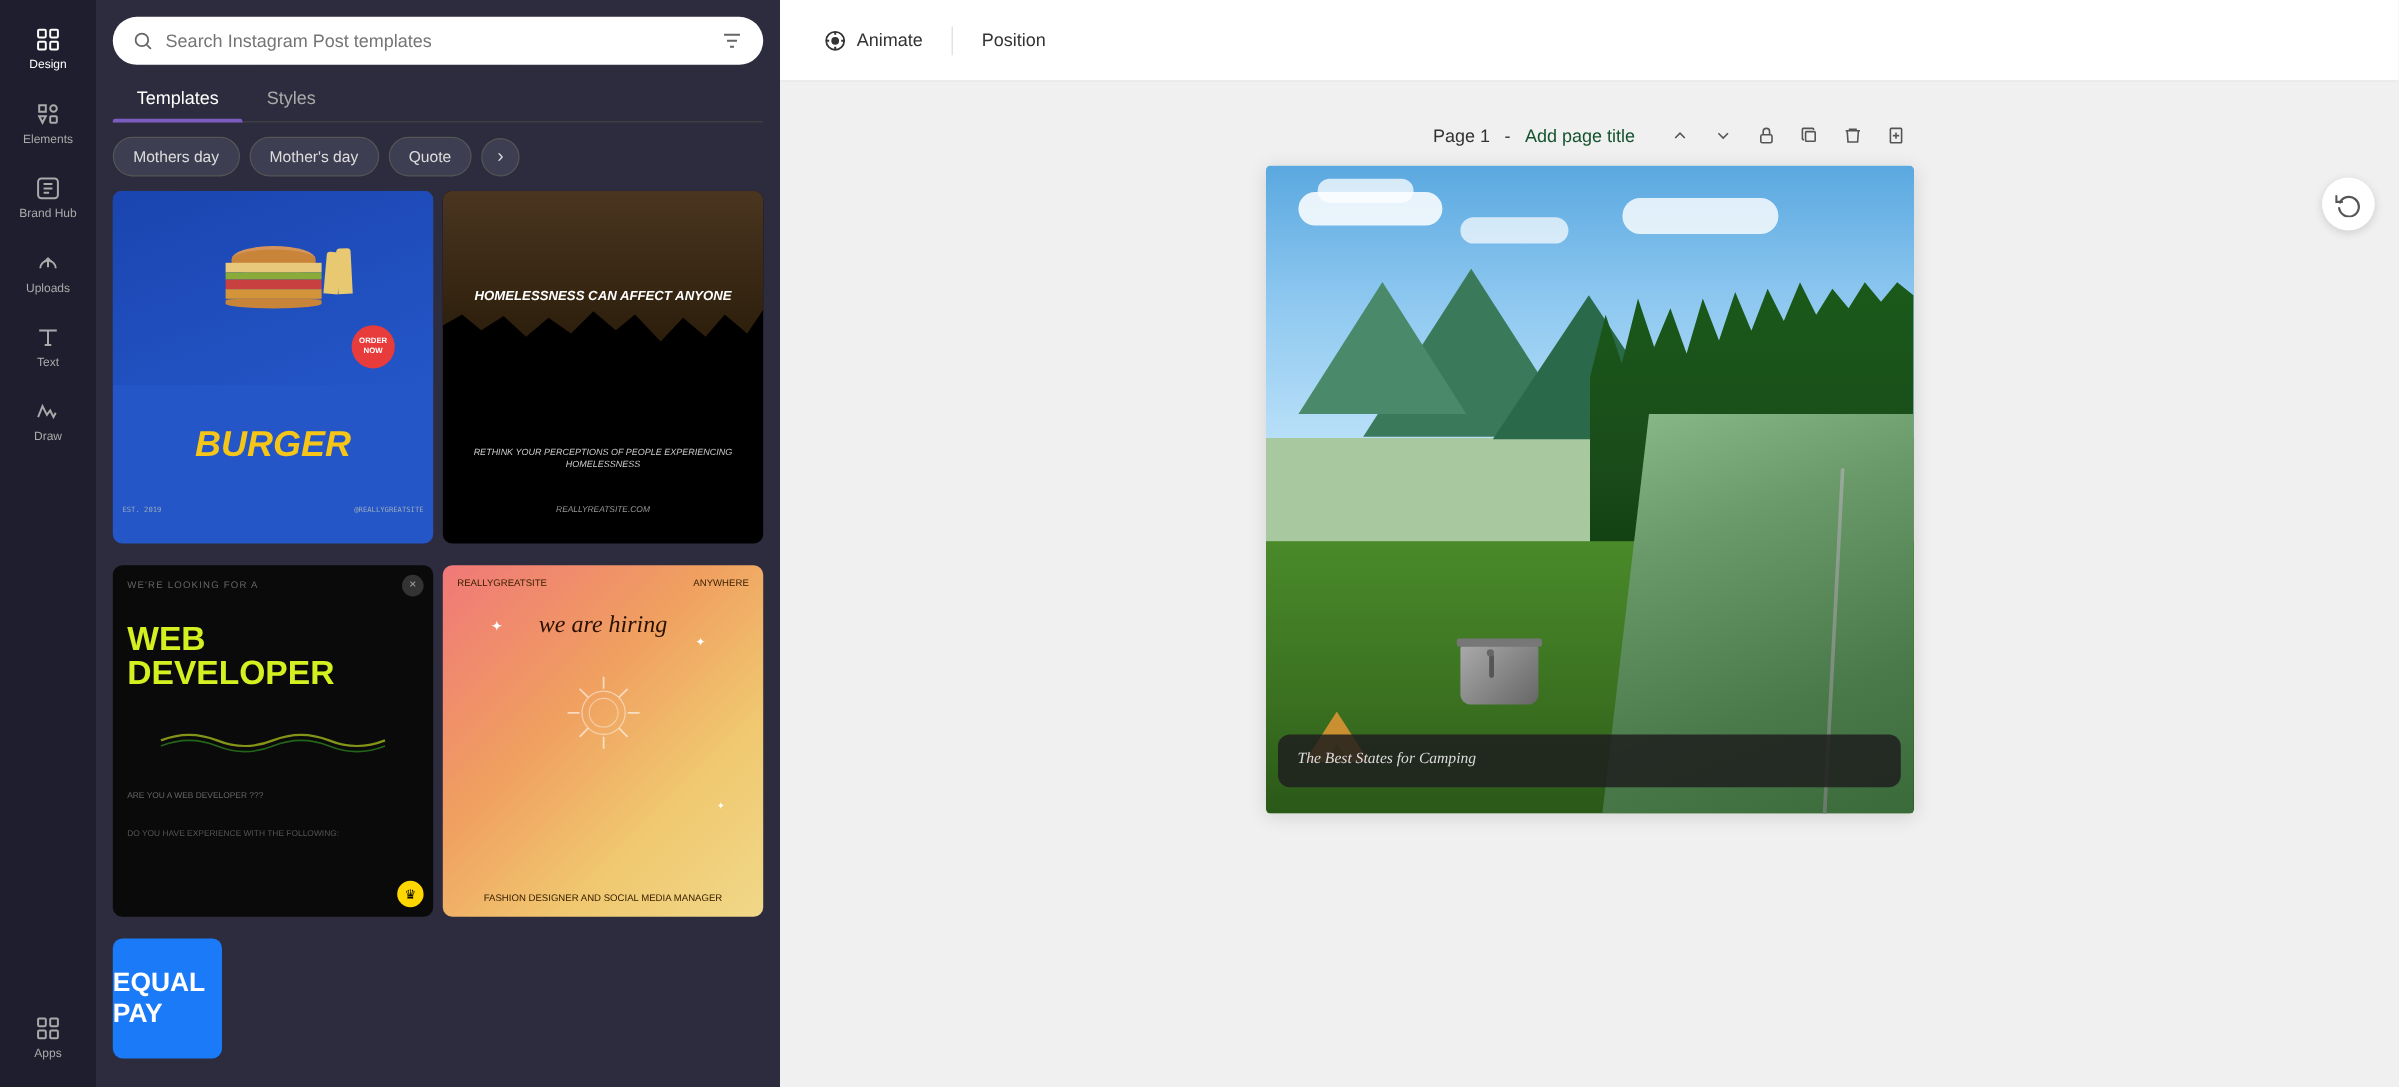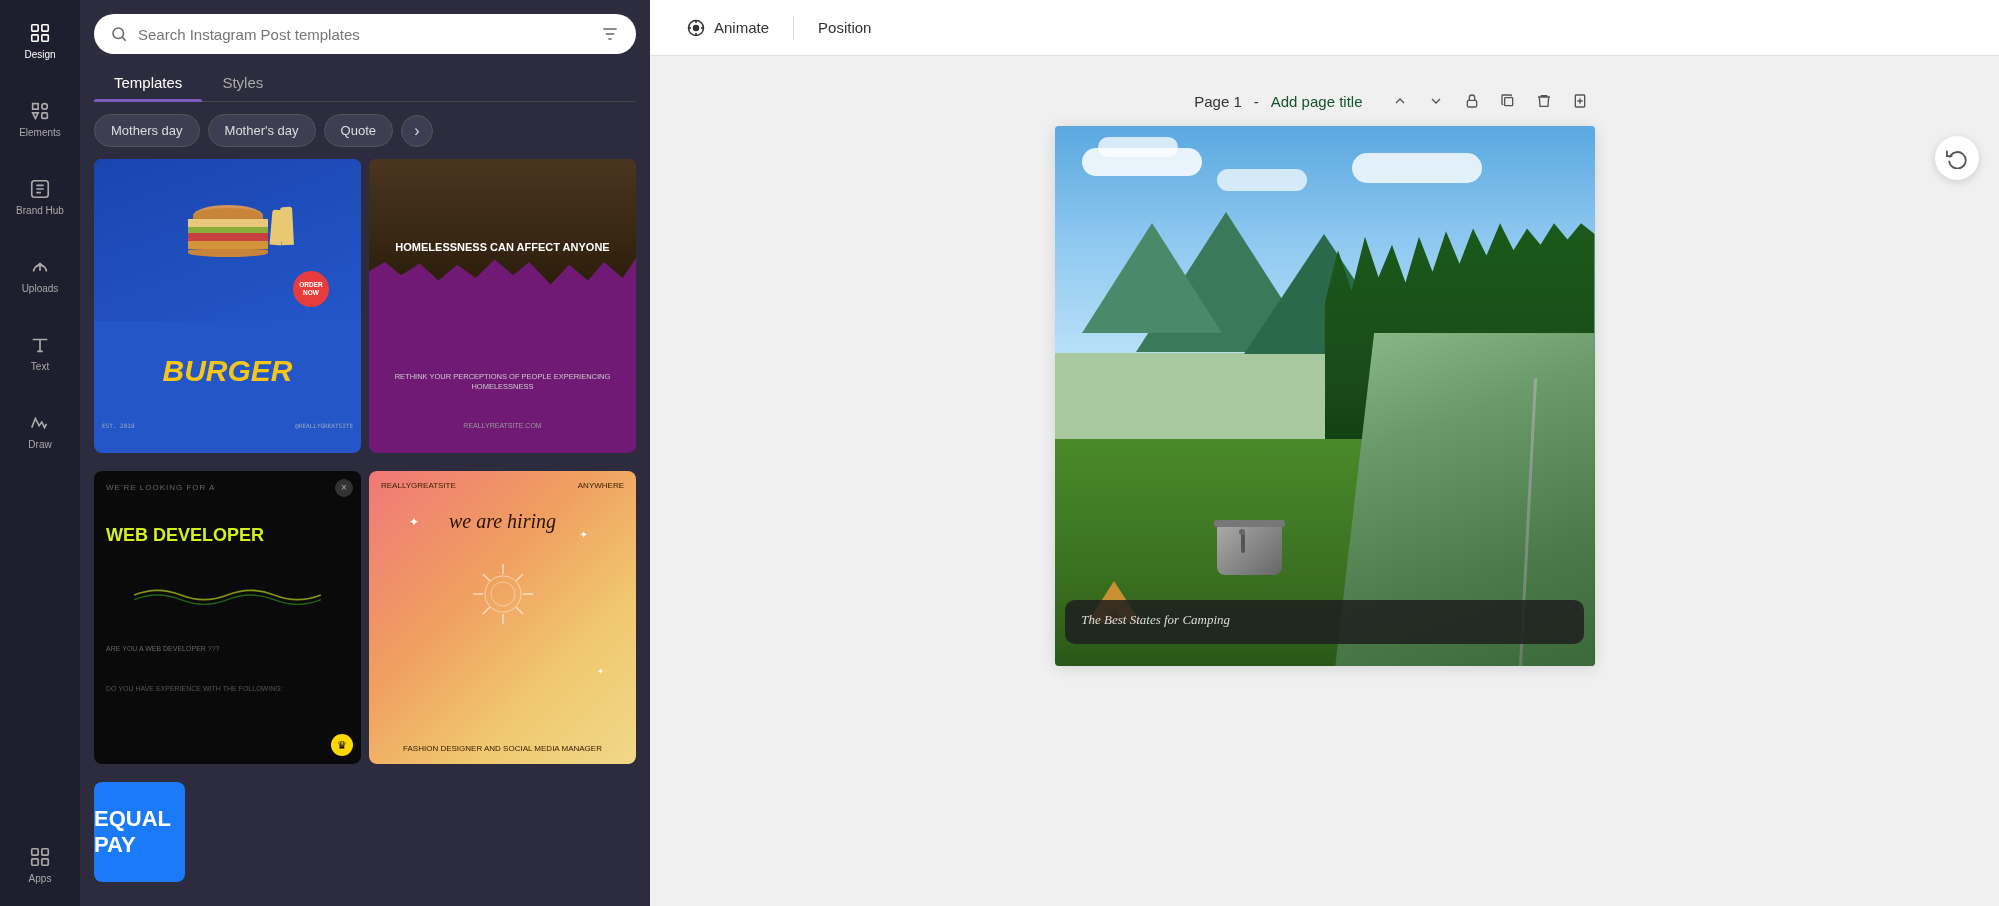--- a/index.html
+++ b/index.html
@@ -6,21 +6,21 @@
     body { font-family: -apple-system, BlinkMacSystemFont, 'Segoe UI', sans-serif; display: flex; height: 906px; width: 1999px; overflow: hidden; background: #f0f0f0; }
 
     
     .sidebar {
       width: 80px;
       background: #1e1e2e;
       display: flex;
       flex-direction: column;
       align-items: flex-end;
       padding: 10px 0;
-      gap: 16px;
+      gap: 0;
       flex-shrink: 0;
       z-index: 10;
     }
     .sidebar-item {
       display: flex;
       flex-direction: column;
       align-items: center;
       justify-content: center;
       width: 80px;
       padding: 12px 4px;
@@ -153,21 +153,21 @@
     .main-area {
       flex: 1;
       display: flex;
       flex-direction: column;
       background: #f0f0f0;
       overflow: hidden;
     }
 
     
     .top-toolbar {
-      height: 56px;
+      height: 68px;
       background: #fff;
       display: flex;
       align-items: center;
       padding: 0 20px;
       gap: 0;
       border-bottom: 1px solid #e0e0e0;
       flex-shrink: 0;
     }
     .toolbar-btn {
       display: flex;
@@ -410,21 +410,21 @@
       <div style="position:absolute;top:38%;right:12%;width:36px;height:36px;background:#e83b3b;border-radius:50%;display:flex;align-items:center;justify-content:center;font-size:6.5px;color:#fff;font-weight:bold;text-align:center;line-height:1.1;padding:3px;">ORDER NOW</div>
       <div style="position:absolute;bottom:22%;left:0;right:0;text-align:center;">
         <span style="font-size:30px;font-weight:900;color:#f5c518;text-transform:uppercase;font-style:italic;font-family:'Arial Black',sans-serif;">BURGER</span>
       </div>
       <div style="position:absolute;bottom:8%;left:0;right:0;display:flex;justify-content:space-between;padding:0 8px;">
         <span style="font-size:6px;color:#9ab;font-family:monospace;">EST. 2019</span>
         <span style="font-size:6px;color:#9ab;font-family:monospace;">@REALLYGREATSITE</span>
       </div>
     </div>
 
-    <div class="template-card" style="background:#701a75;display:flex;flex-direction:column;overflow:hidden;position:relative;">
+    <div class="template-card" style="background:#000000;display:flex;flex-direction:column;overflow:hidden;position:relative;font-style:italic;">
 
       <div style="position:absolute;inset:0;overflow:hidden;opacity:0.3;">
         <div style="font-size:8px;color:#fff;font-weight:bold;white-space:nowrap;line-height:1.6;padding:4px;">
           HOMELESSNESS CAN AFFECT ANYONE HOMELESSNESS CAN AFFECT ANYONE HOMELESSNESS CAN AFFECT ANYONE HOMELESSNESS CAN AFFECT ANYONE HOMELESSNESS CAN AFFECT ANYONE HOMELESSNESS CAN AFFECT ANYONE HOMELESSNESS CAN AFFECT ANYONE HOMELESSNESS CAN AFFECT ANYONE HOMELESSNESS CAN AFFECT ANYONE HOMELESSNESS CAN AFFECT ANYONE HOMELESSNESS CAN AFFECT ANYONE HOMELESSNESS CAN AFFECT ANYONE HOMELESSNESS CAN AFFECT ANYONE HOMELESSNESS CAN AFFECT ANYONE HOMELESSNESS CAN AFFECT ANYONE HOMELESSNESS CAN AFFECT ANYONE HOMELESSNESS CAN AFFECT ANYONE HOMELESSNESS CAN AFFECT ANYONE HOMELESSNESS CAN AFFECT ANYONE HOMELESSNESS CAN AFFECT ANYONE HOMELESSNESS CAN AFFECT ANYONE HOMELESSNESS CAN AFFECT ANYONE HOMELESSNESS CAN AFFECT ANYONE HOMELESSNESS CAN AFFECT ANYONE HOMELESSNESS CAN AFFECT ANYONE HOMELESSNESS CAN AFFECT ANYONE HOMELESSNESS CAN AFFECT ANYONE HOMELESSNESS CAN AFFECT ANYONE HOMELESSNESS CAN AFFECT ANYONE HOMELESSNESS CAN AFFECT ANYONE
         </div>
       </div>
 
       <div style="position:absolute;top:0;left:0;right:0;height:45%;background:linear-gradient(to bottom,#4a3520,#2a1d0a);clip-path:polygon(0 0,100% 0,100% 75%,95% 90%,88% 78%,82% 92%,75% 80%,68% 95%,60% 78%,54% 88%,47% 76%,40% 90%,33% 80%,26% 92%,19% 79%,12% 88%,6% 78%,0 85%);"></div>
 
       <div style="position:absolute;top:25%;left:0;right:0;padding:8px;text-align:center;">
@@ -434,21 +434,21 @@
         <div style="font-size:7.5px;color:#ccc;line-height:1.3;">RETHINK YOUR PERCEPTIONS OF PEOPLE EXPERIENCING HOMELESSNESS</div>
       </div>
       <div style="position:absolute;bottom:8%;left:0;right:0;text-align:center;">
         <div style="font-size:7px;color:#999;">REALLYREATSITE.COM</div>
       </div>
     </div>
 
     <div class="template-card" style="background:#0a0a0a;display:flex;flex-direction:column;justify-content:space-between;padding:12px;position:relative;">
       <div style="font-size:8px;color:#666;text-transform:uppercase;letter-spacing:1px;">WE'RE LOOKING FOR A</div>
       <div style="margin-top:4px;">
-        <div style="font-size:18px;font-weight:900;color:#d4f020;text-transform:uppercase;line-height:1;font-family:'Arial Black',sans-serif;">WEB DEVELOPER</div>
+        <div style="font-size:28px;font-weight:900;color:#d4f020;text-transform:uppercase;line-height:1;font-family:'Arial Black',sans-serif;">WEB DEVELOPER</div>
       </div>
 
       <div style="height:28px;margin:6px 0;">
         <svg viewBox="0 0 200 30" style="width:100%;height:100%;">
           <path d="M0 15 Q25 5 50 15 Q75 25 100 15 Q125 5 150 15 Q175 25 200 15" fill="none" stroke="#d4f020" stroke-width="2" opacity="0.6"></path>
           <path d="M0 20 Q25 10 50 20 Q75 30 100 20 Q125 10 150 20 Q175 30 200 20" fill="none" stroke="#4af030" stroke-width="1.5" opacity="0.4"></path>
         </svg>
       </div>
       <div style="font-size:7px;color:#666;text-transform:uppercase;">ARE YOU A WEB DEVELOPER ???</div>
       <div style="font-size:7px;color:#555;margin-top:2px;">DO YOU HAVE EXPERIENCE WITH THE FOLLOWING:</div>

